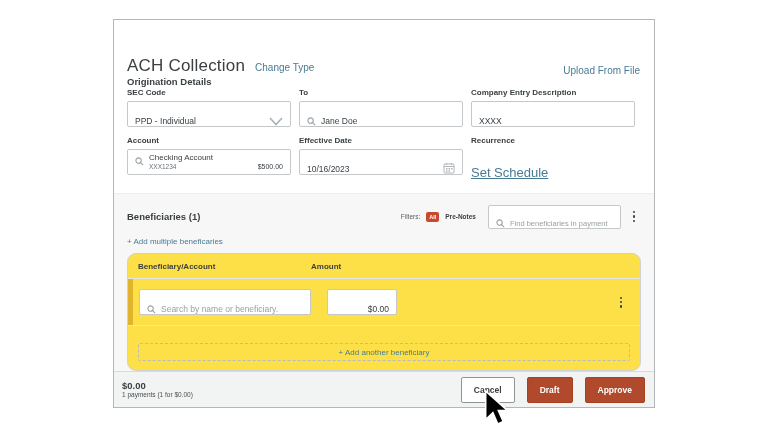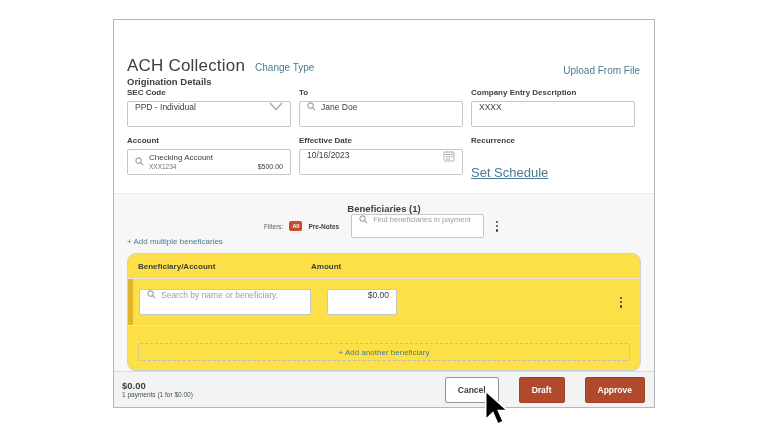--- a/index.html
+++ b/index.html
@@ -15,35 +15,35 @@
   .page-title { font-size:17px; font-weight:400; color:#3c4043; letter-spacing:.2px; }
   .link { color:#477b93; text-decoration:none; cursor:pointer; }
   .sm-link { font-size:10px; }
   .card-header .sm-link { margin-top:4px; }
 
   
   .origination { padding:0 13px; height:118px; }
   .section-title { font-size:9.5px; font-weight:700; color:#3a3f42; margin-bottom:1px; }
   .field-grid { display:grid; grid-template-columns:164px 164px 164px; column-gap:8px; row-gap:9px; }
   .field-label { display:block; font-size:8px; font-weight:700; color:#3a3f42; margin-bottom:4px; }
-  .ctrl { height:26px; border:1px solid #c4c8ca; border-radius:2px; background:#fff; display:flex; align-items:flex-start; padding:0 7px; font-size:8.5px; color:#3c4043; }
+  .ctrl { height:26px; border:1px solid #c4c8ca; border-radius:2px; background:#fff; display:flex; align-items:flex-end; padding:0 7px; font-size:8.5px; color:#3c4043; }
   .ctrl input { border:none; outline:none; width:100%; font-size:8.5px; color:#3c4043; font-family:"Liberation Sans", sans-serif; background:transparent; }
   .ctrl input::placeholder { color:#9aa0a3; }
   .select-ctrl { justify-content:space-between; cursor:pointer; }
   .icon-svg { flex:0 0 auto; }
   .search-ic { margin-right:5px; }
   .account-ctrl { align-items:center; }
   .acct-lines { line-height:1.1; margin-right:4px; overflow:hidden; }
   .acct-name { font-size:8px; color:#3c4043; }
   .acct-num { font-size:6.5px; color:#6d7275; }
   .acct-balance { margin-left:auto; font-size:7px; color:#3c4043; align-self:flex-end; padding-bottom:4px; }
 
   
   .beneficiaries { background:#f7f7f7; flex:1; padding:9px 13px 0 13px; border-top:1px solid #ededee; }
-  .ben-header { display:flex; align-items:center; justify-content:space-between; height:27px;flex-direction:column; }
+  .ben-header { display:flex; align-items:center; justify-content:space-between; height:27px; }
   .ben-tools { display:flex; align-items:center; gap:6px; }
   .filters-label { font-size:6.5px; color:#5a5f62; }
   .filter-badge { background:#c84a2e; color:#fff; font-size:5.5px; font-weight:700; border-radius:2px; padding:2px 3px; cursor:pointer; }
   .prenotes { font-size:6.5px; font-weight:700; color:#3a3f42; margin-right:6px; }
   .find-input { width:133px; height:24px; background:#fff; }
   .kebab { width:14px; height:22px; display:flex; flex-direction:column; align-items:center; justify-content:center; gap:2px; cursor:pointer; }
   .kebab i { width:2.4px; height:2.4px; border-radius:50%; background:#3c4043; }
   .add-multiple { display:inline-block; font-size:8px; margin:5px 0 7px 0; }
 
   .ben-table { background:#fde047; border:1px solid #cfd2d4; border-radius:9px; }
@@ -58,21 +58,21 @@
   .trow .kebab { margin-left:auto; }
   .add-another-wrap { padding:17px 10px 9px 10px; }
   .add-another { display:block; width:100%; height:18px; background:transparent; border:1px dashed #b9bcbe; border-radius:2px;
                  font-size:8px; color:#477b93; font-family:"Liberation Sans", sans-serif; cursor:pointer; }
 
   
   .card-footer { height:36px; background:#f2f3f3; border-top:1px solid #d9dbdc; display:flex; align-items:center; justify-content:space-between; padding:0 9px 0 8px; }
   .totals { line-height:1.25; }
   .total-amt { font-size:9.5px; font-weight:700; color:#3c4043; }
   .total-sub { font-size:6.5px; color:#4a4f52; }
-  .actions { display:flex; gap:20px; }
+  .actions { display:flex; gap:12px; }
   .btn { height:26px; border-radius:2px; font-size:8.5px; font-weight:700; cursor:pointer; font-family:"Liberation Sans", sans-serif; padding:0 12px; }
   .btn-secondary { background:#fff; border:1px solid #8f9496; color:#3c4043; }
   .btn-primary { background:#b1492c; border:1px solid #a6421f; color:#fff; }
 
   .cursor { position:absolute; left:482px; top:390px; width:28px; height:36px; pointer-events:none; }
 </style>
 </head>
 <body>
 
 <div class="stage">

